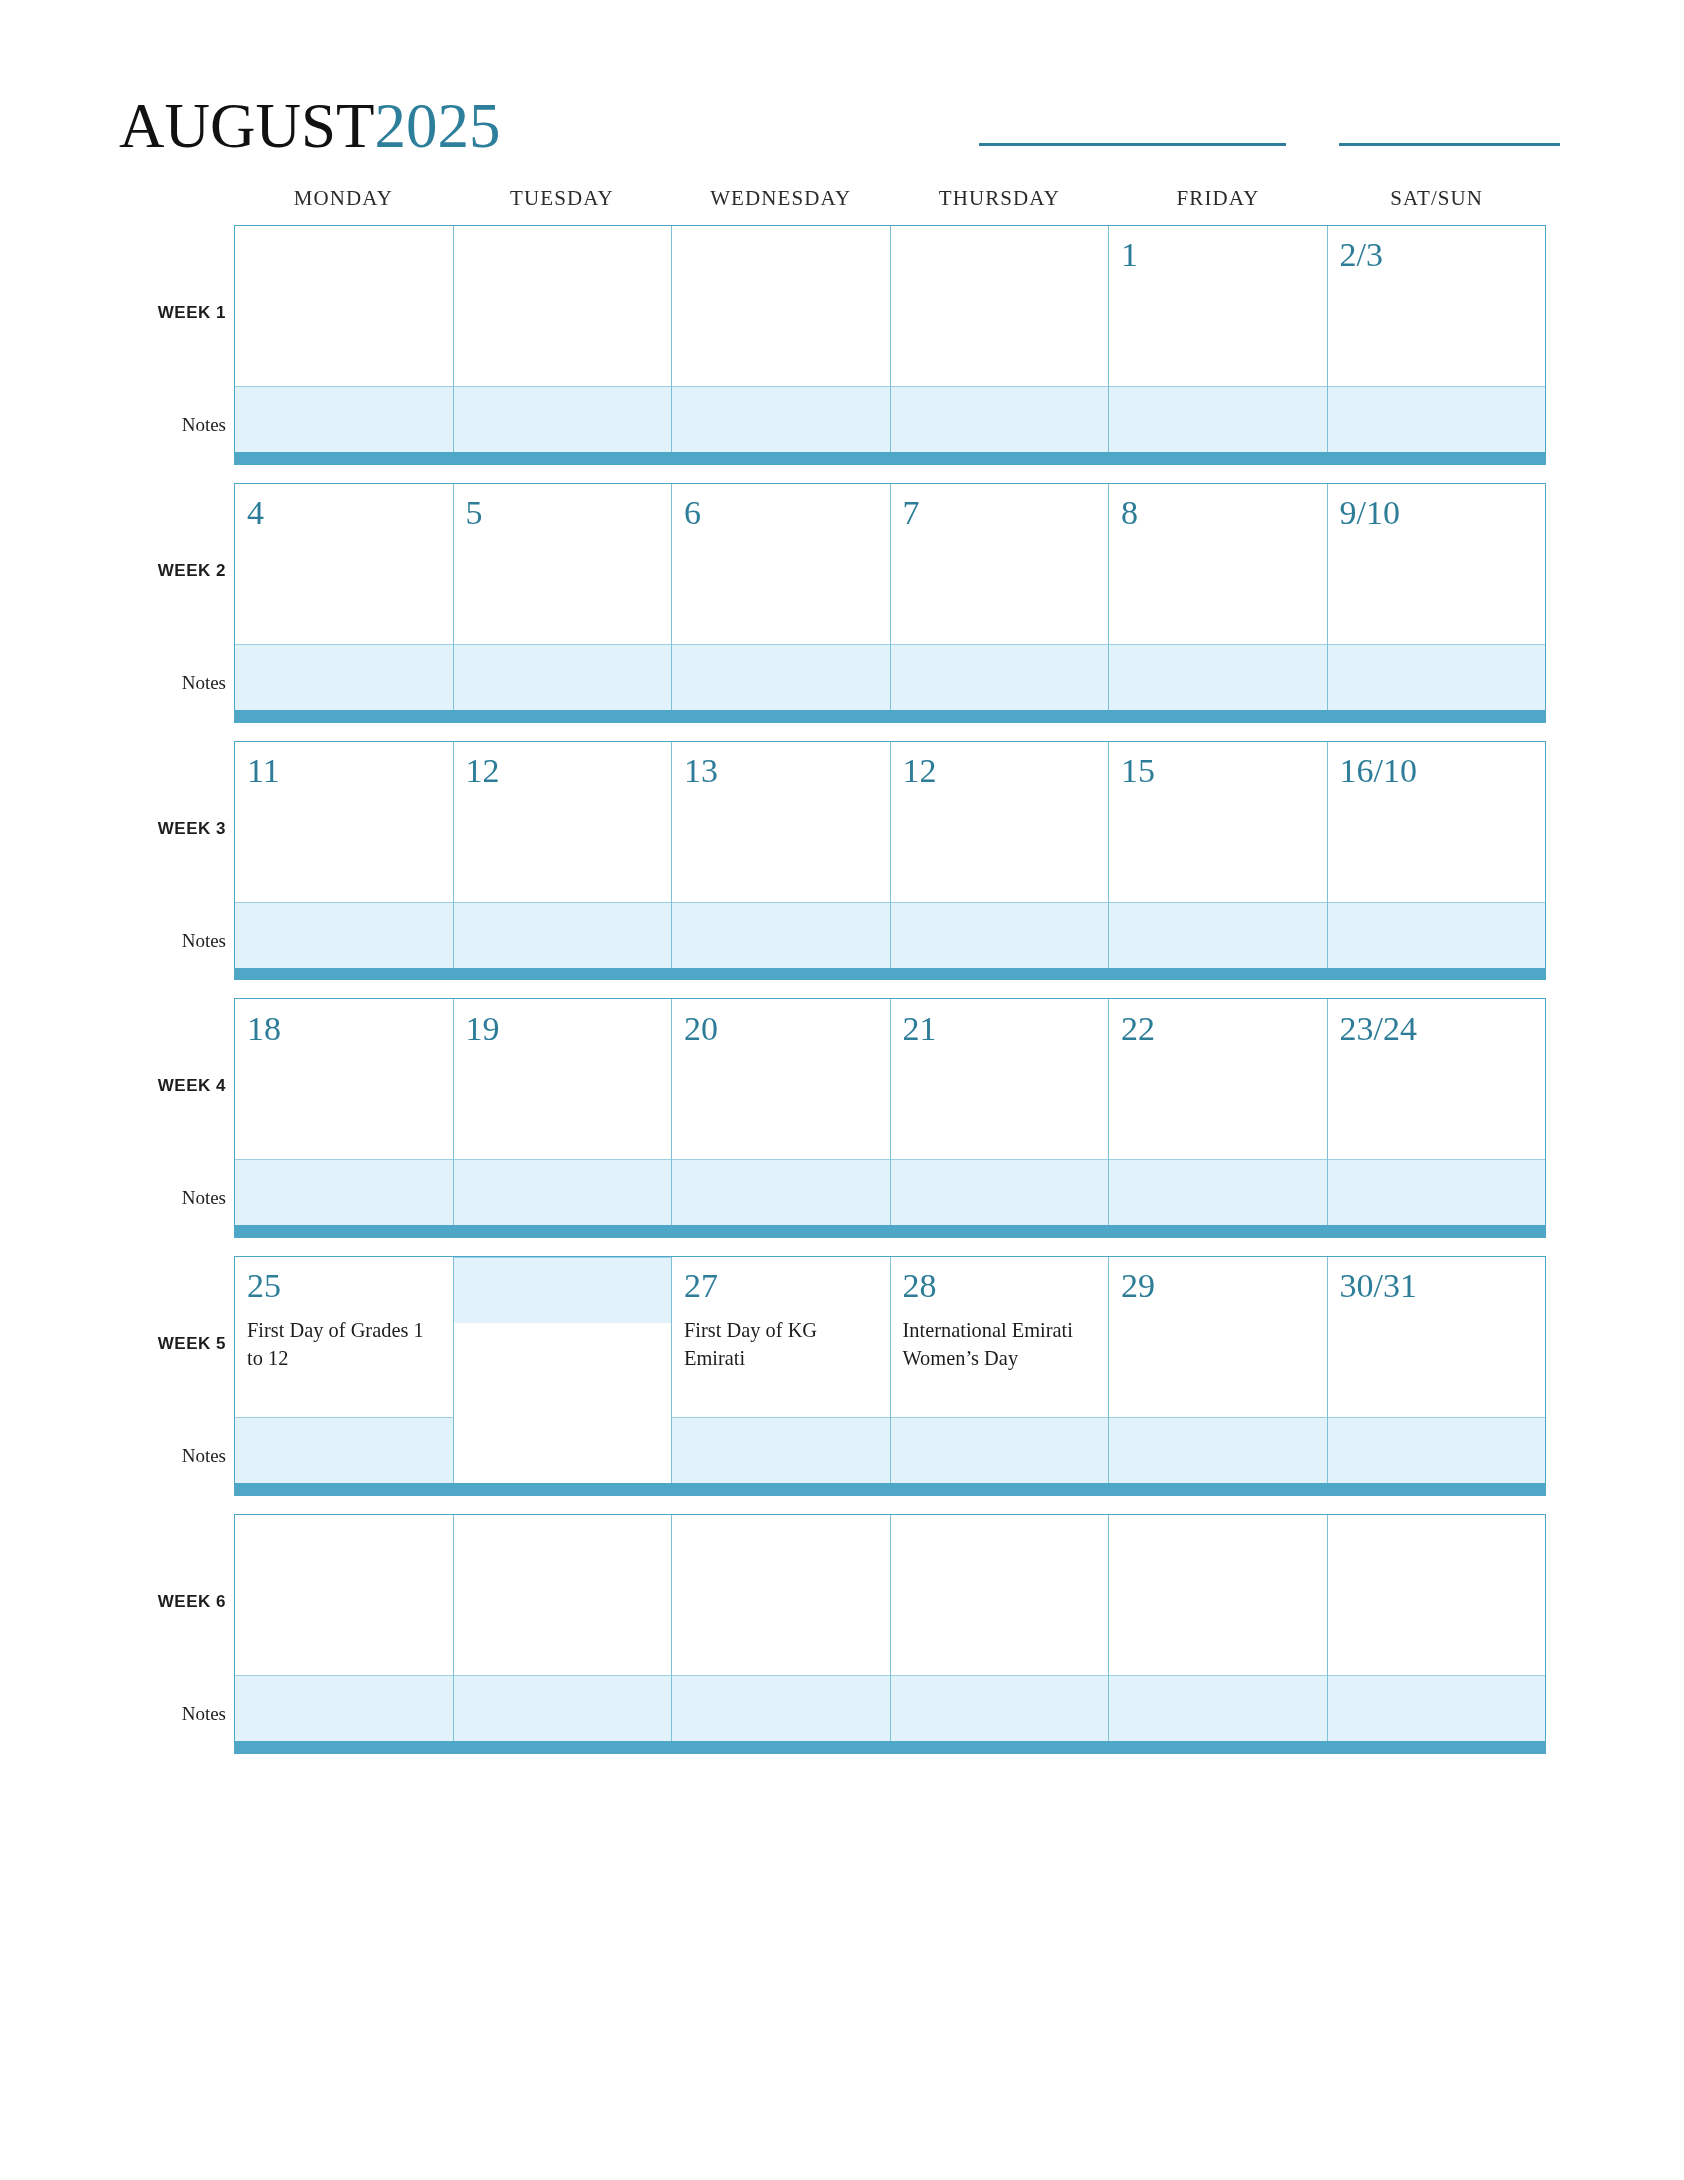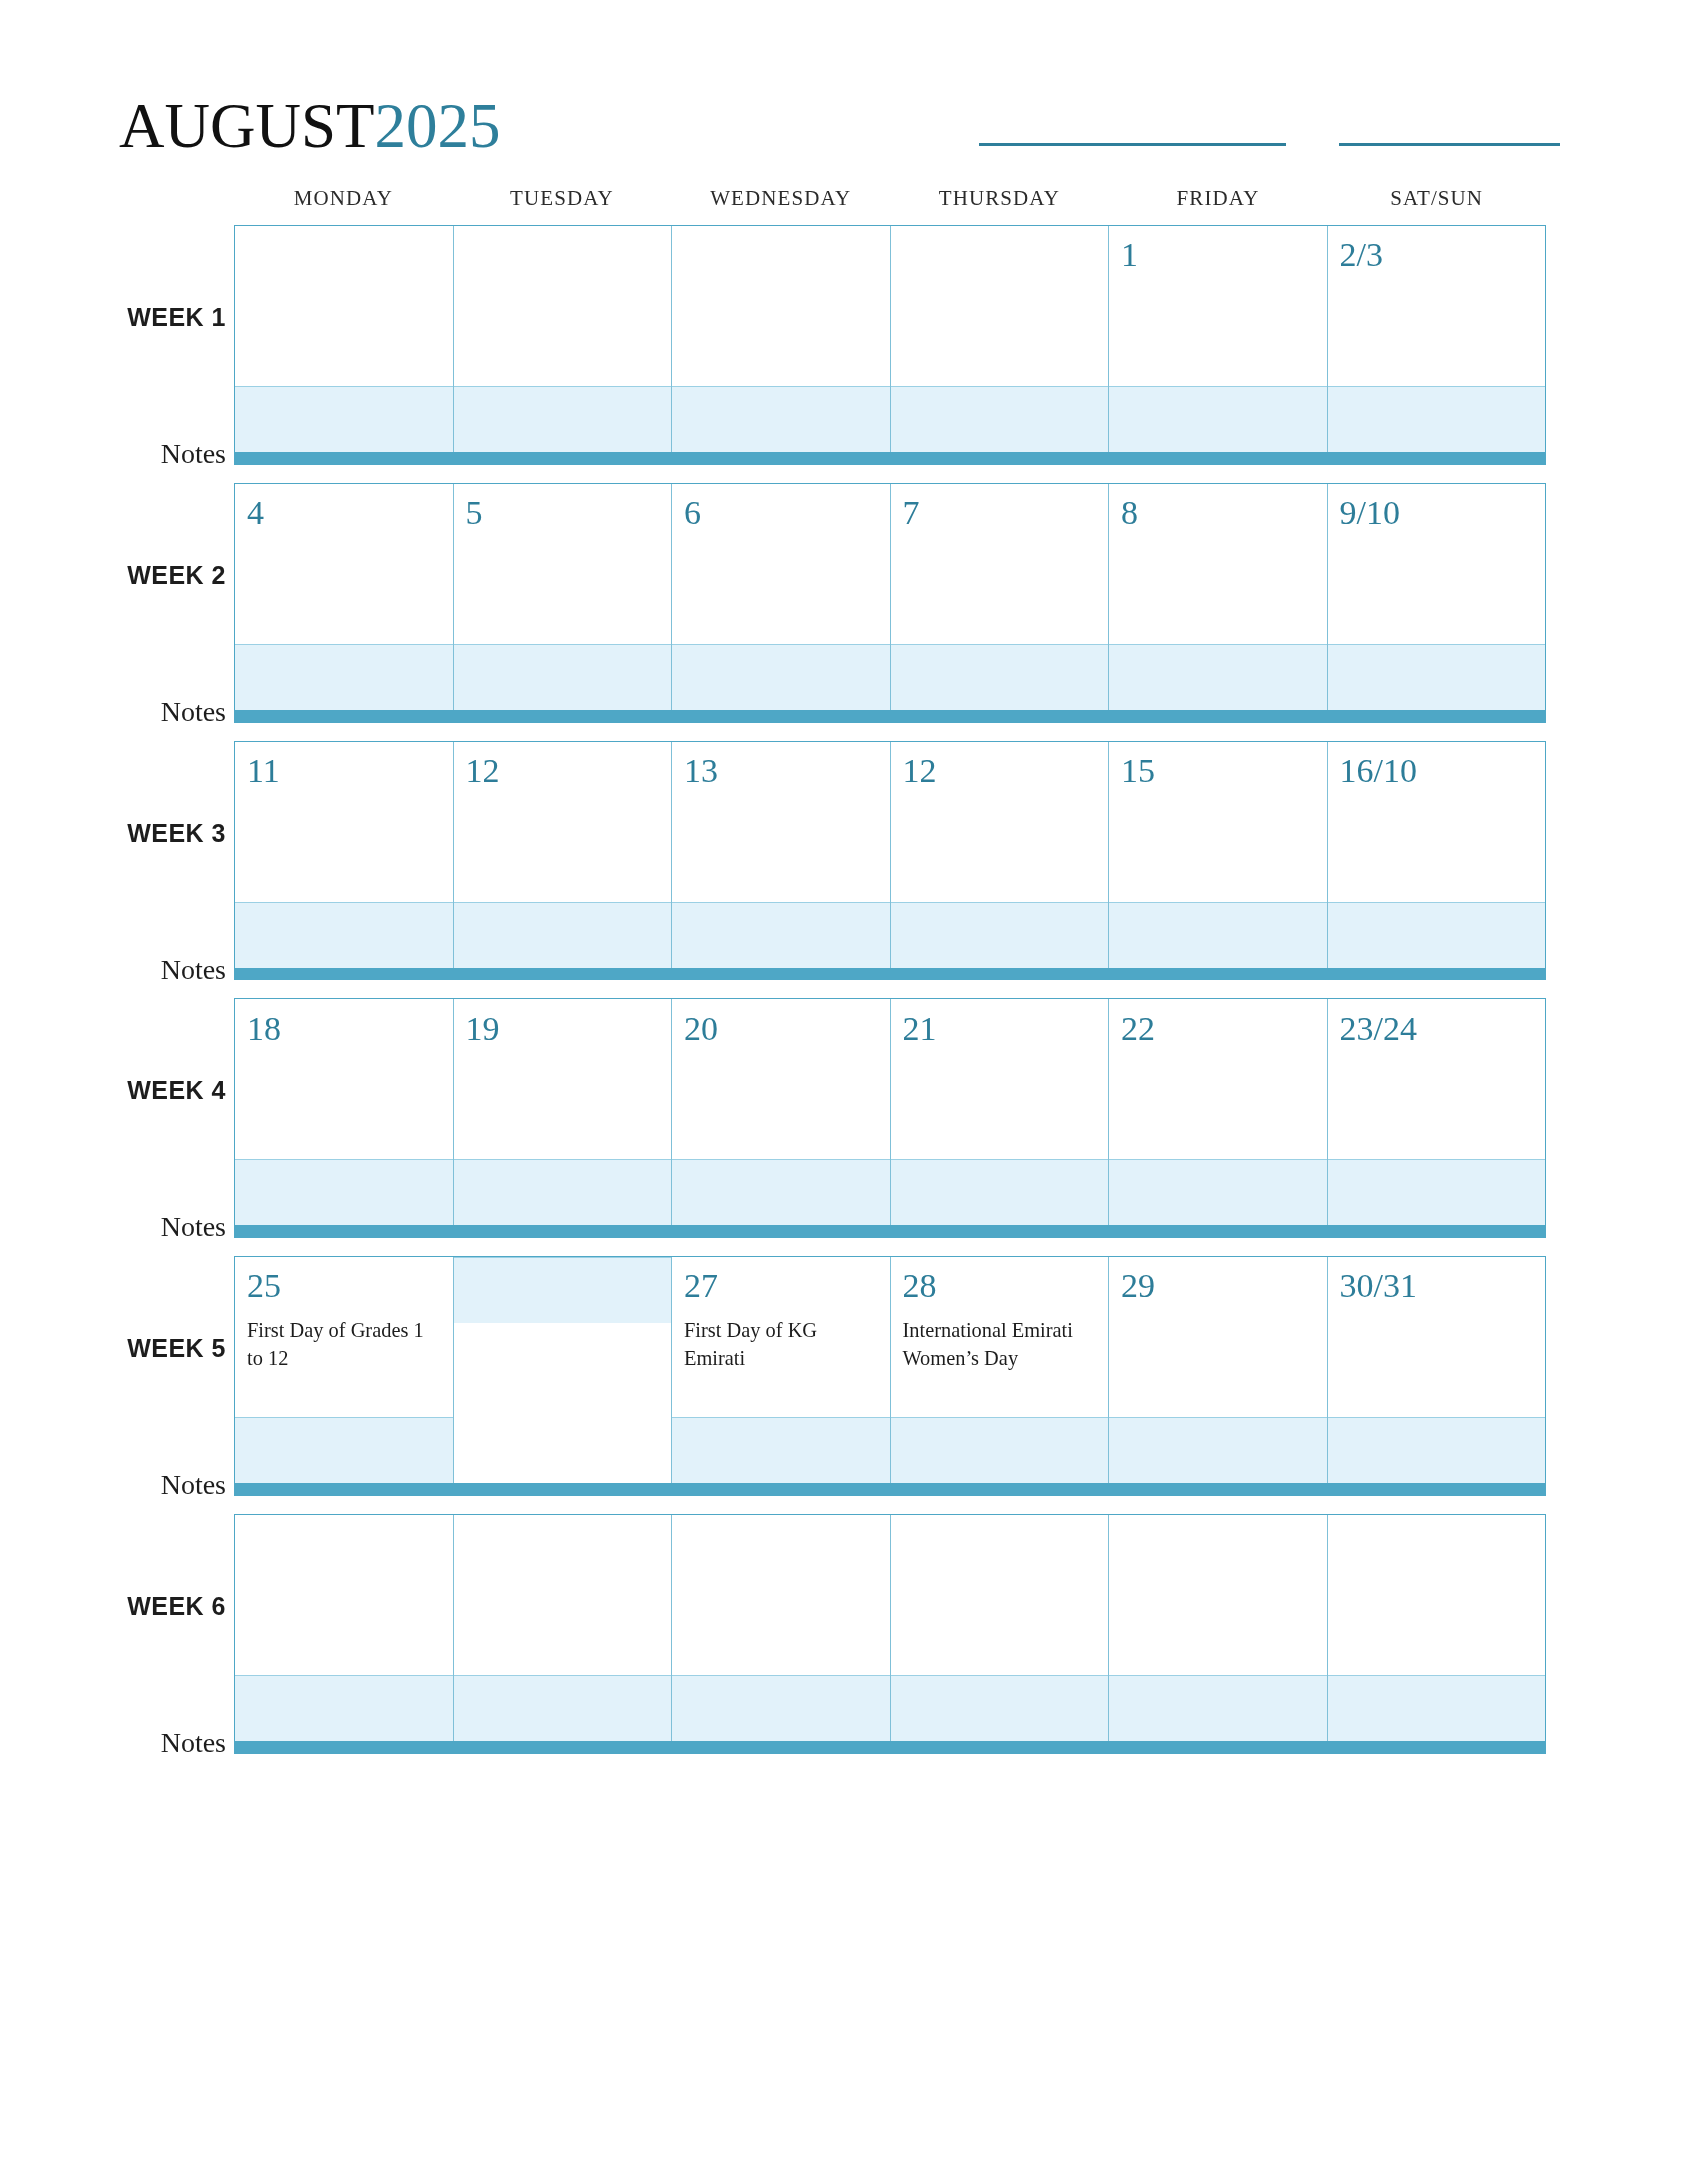--- a/index.html
+++ b/index.html
@@ -133,34 +133,33 @@
   }
 
   .weeklabel {
     position: absolute;
     left: -153px;
     top: 78px;
     width: 145px;
     text-align: right;
     font-family: "Liberation Sans", sans-serif;
     font-weight: bold;
-    font-size: 25px;
+    font-size: 17px;
     letter-spacing: 0.5px;
     color: #1d1d1d;
   }
   .noteslabel {
     position: absolute;
     left: -153px;
     top: 189px;
     width: 145px;
     text-align: right;
     font-family: "Liberation Serif", serif;
-    font-size: 28px;
+    font-size: 19px;
     color: #1d1d1d;
-    margin-top: 24px;
   }
 </style>
 </head>
 <body>
 
 <div class="page">
 
   <div class="header">
     <div class="title">
       <span class="month">AUGUST</span><span class="year">2025</span>

